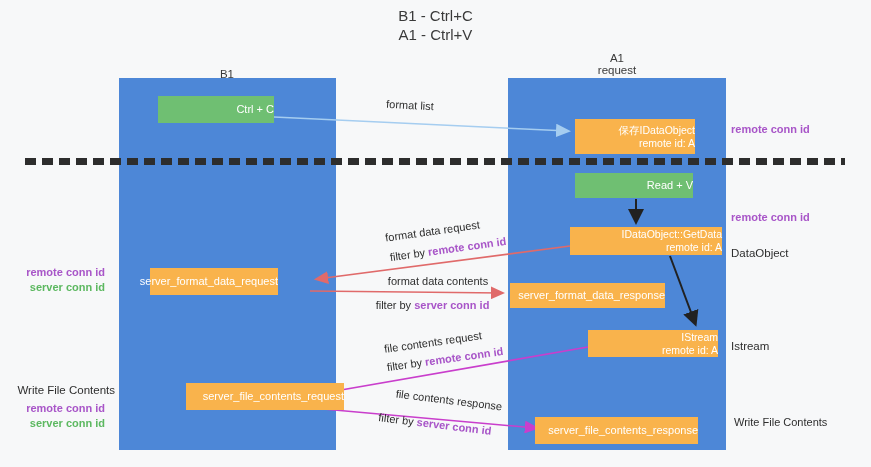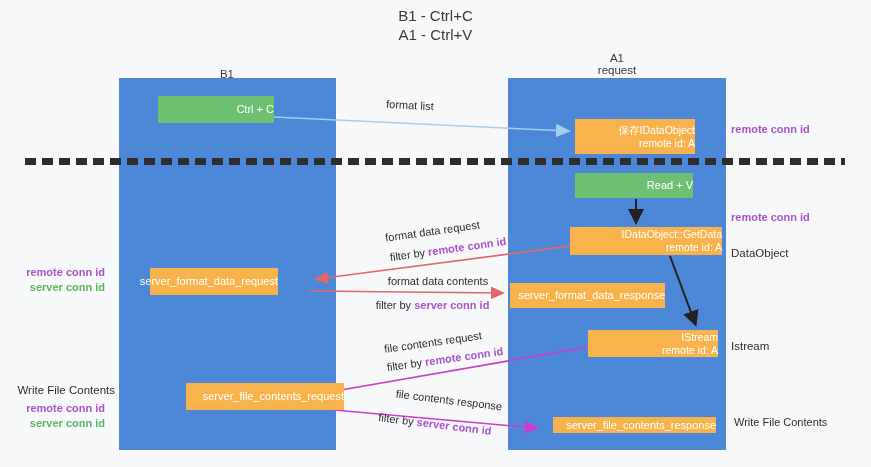--- a/index.html
+++ b/index.html
@@ -104,21 +104,21 @@
 
   <div class="node orange" style="left:588px;top:330px;width:130px;height:27px;">
     <div class="sub">IStream</div>
     <div class="sub">remote id: A</div>
   </div>
 
   <div class="node orange" style="left:150px;top:383px;width:158px;height:27px;margin-left:36px;">
     <div>server_file_contents_request</div>
   </div>
 
-  <div class="node orange" style="left:553px;top:417px;width:163px;height:16px;">
+  <div class="node orange" style="left:535px;top:417px;width:163px;height:27px;">
     <div>server_file_contents_response</div>
   </div>
 
   <div class="lbl center rot-p3" style="left:358px;top:99px;width:104px;">format list</div>
 
   <div class="lbl center rot-n8" style="left:375px;top:225px;width:115px;">format data request</div>
   <div class="lbl center rot-n8" style="left:383px;top:243px;width:130px;">
     <span>filter by</span>
     <span class="purple">remote conn id</span>
   </div>

